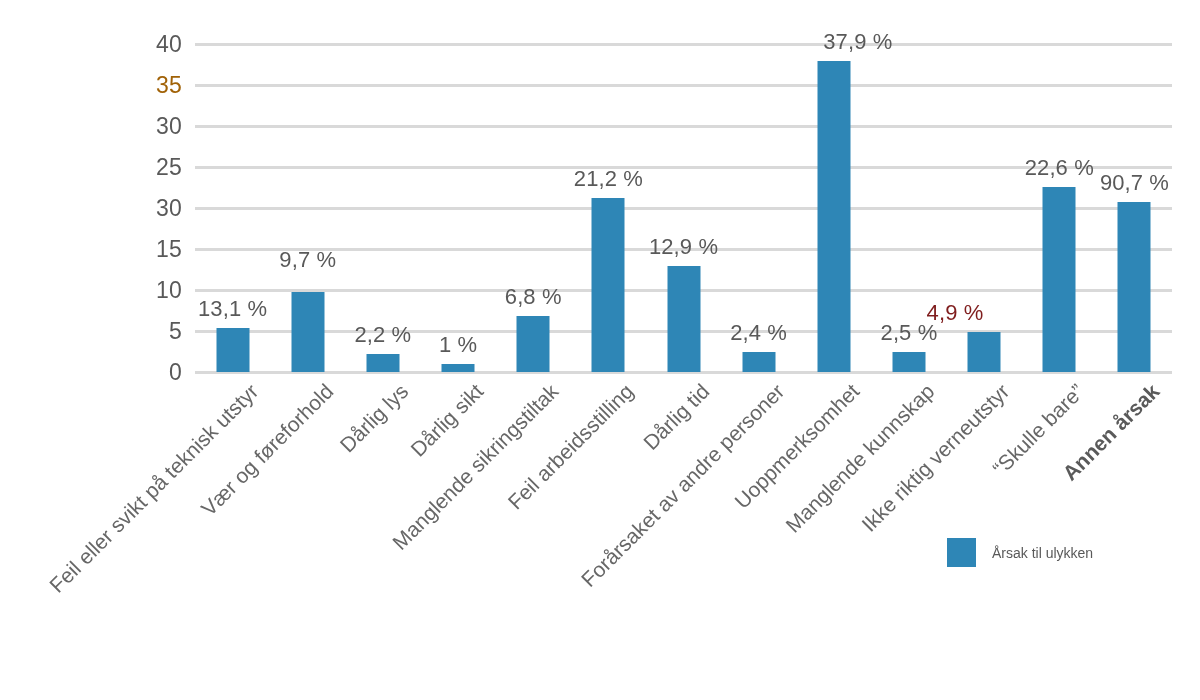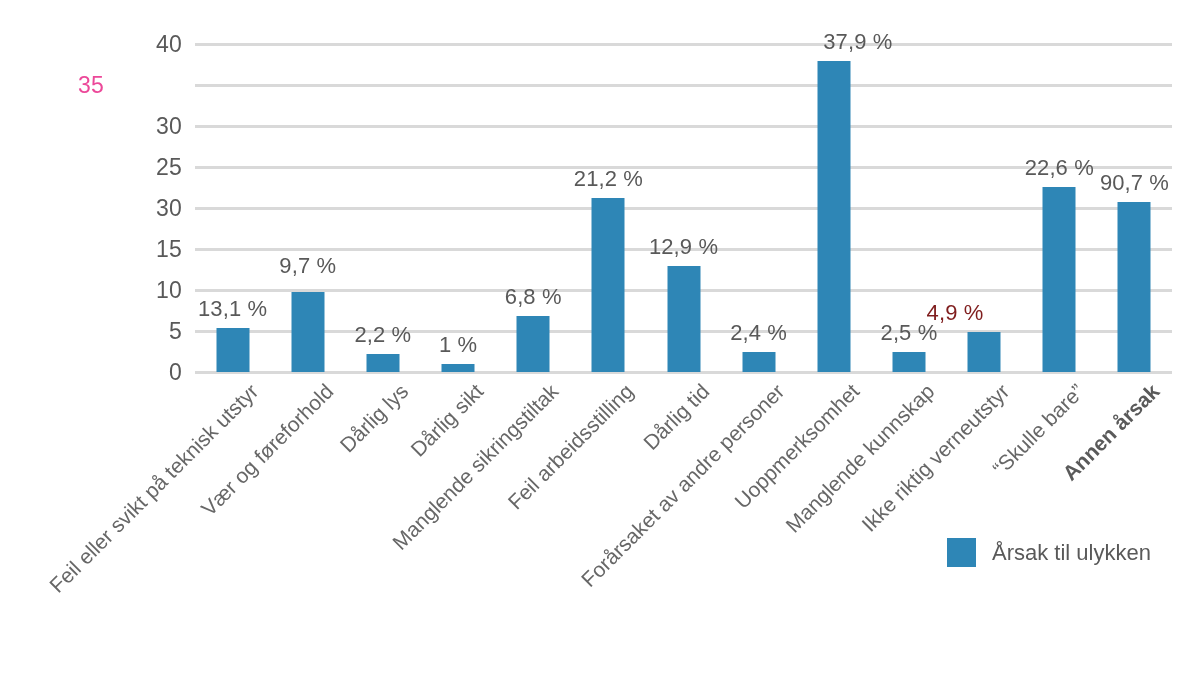--- a/index.html
+++ b/index.html
@@ -104,57 +104,57 @@
     align-items: center;
     gap: 16px;
   }
   .legend-swatch {
     width: 29px;
     height: 29px;
     background: #2e86b6;
     flex: none;
   }
   .legend-label {
-    font-size: 22px;
+    font-size: 14px;
     color: #595959;
     line-height: 1;
     white-space: nowrap;
   }
 </style>
 </head>
 <body>
 
 <div id="chart-root">
 
   <div class="yaxis" id="yaxis">
       <div class="ytick-label" style="top: 372px; color: rgb(89, 89, 89);">0</div>
       <div class="ytick-label" style="top: 331px; color: rgb(89, 89, 89);">5</div>
       <div class="ytick-label" style="top: 290px; color: rgb(89, 89, 89);">10</div>
       <div class="ytick-label" style="top: 249px; color: rgb(89, 89, 89);">15</div>
       <div class="ytick-label" style="top: 208px; color: rgb(89, 89, 89);">30</div>
       <div class="ytick-label" style="top: 167px; color: rgb(89, 89, 89);">25</div>
       <div class="ytick-label" style="top: 126px; color: rgb(89, 89, 89);">30</div>
-      <div class="ytick-label" style="top: 85px; color: #ec4899; text-align: center;">35</div>
+      <div class="ytick-label" style="top: 85px; color: #a16207;">35</div>
       <div class="ytick-label" style="top: 44px; color: rgb(89, 89, 89);">40</div>
     </div>
 
   <div class="plot" id="plot">
       <div class="gridline" style="top: 326.5px; background: rgb(217, 217, 217);"></div>
       <div class="gridline" style="top: 285.5px; background: rgb(217, 217, 217);"></div>
       <div class="gridline" style="top: 244.5px; background: rgb(217, 217, 217);"></div>
       <div class="gridline" style="top: 203.5px; background: rgb(217, 217, 217);"></div>
       <div class="gridline" style="top: 162.5px; background: rgb(217, 217, 217);"></div>
       <div class="gridline" style="top: 121.5px; background: rgb(217, 217, 217);"></div>
       <div class="gridline" style="top: 80.5px; background: rgb(217, 217, 217);"></div>
       <div class="gridline" style="top: 39.5px; background: rgb(217, 217, 217);"></div>
       <div class="gridline" style="top: -1.5px; background: rgb(217, 217, 217);"></div>
       <div class="bar" title="Feil eller svikt på teknisk utstyr 5,4 %" style="left: 37.5769px; height: 44.28px; background: rgb(46, 134, 182);"></div>
       <div class="bar-value" style="left: 37.5769px; top: 253.72px; color: rgb(89, 89, 89);">13,1 %</div>
       <div class="bar" title="Vær og føreforhold 9,7 %" style="left: 112.731px; height: 79.54px; background: rgb(46, 134, 182);"></div>
-      <div class="bar-value" style="left: 112.731px; top: 211px; color: rgb(89, 89, 89);">9,7 %</div>
+      <div class="bar-value" style="left: 112.731px; top: 205px; color: rgb(89, 89, 89);">9,7 %</div>
       <div class="bar" title="Dårlig lys 2,2 %" style="left: 187.885px; height: 18.04px; background: rgb(46, 134, 182);"></div>
       <div class="bar-value" style="left: 187.885px; top: 279.96px; color: rgb(89, 89, 89);">2,2 %</div>
       <div class="bar" title="Dårlig sikt 1 %" style="left: 263.038px; height: 8.2px; background: rgb(46, 134, 182);"></div>
       <div class="bar-value" style="left: 263.038px; top: 289.8px; color: rgb(89, 89, 89);">1 %</div>
       <div class="bar" title="Manglende sikringstiltak 6,8 %" style="left: 338.192px; height: 55.76px; background: rgb(46, 134, 182);"></div>
       <div class="bar-value" style="left: 338.192px; top: 242.24px; color: rgb(89, 89, 89);">6,8 %</div>
       <div class="bar" title="Feil arbeidsstilling 21,2 %" style="left: 413.346px; height: 173.84px; background: rgb(46, 134, 182);"></div>
       <div class="bar-value" style="left: 413.346px; top: 124.16px; color: rgb(89, 89, 89);">21,2 %</div>
       <div class="bar" title="Dårlig tid 12,9 %" style="left: 488.5px; height: 105.78px; background: rgb(46, 134, 182);"></div>
       <div class="bar-value" style="left: 488.5px; top: 192.22px; color: rgb(89, 89, 89);">12,9 %</div>

